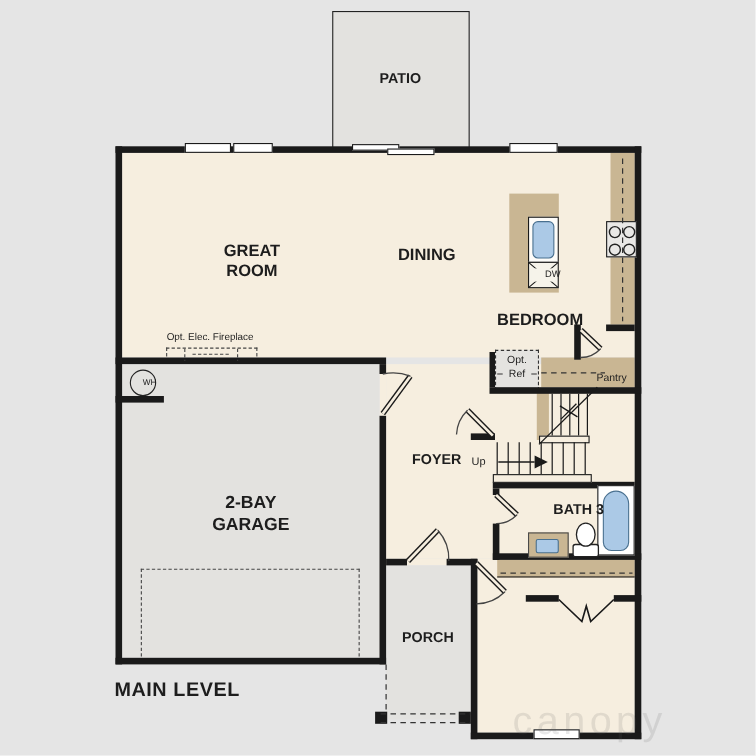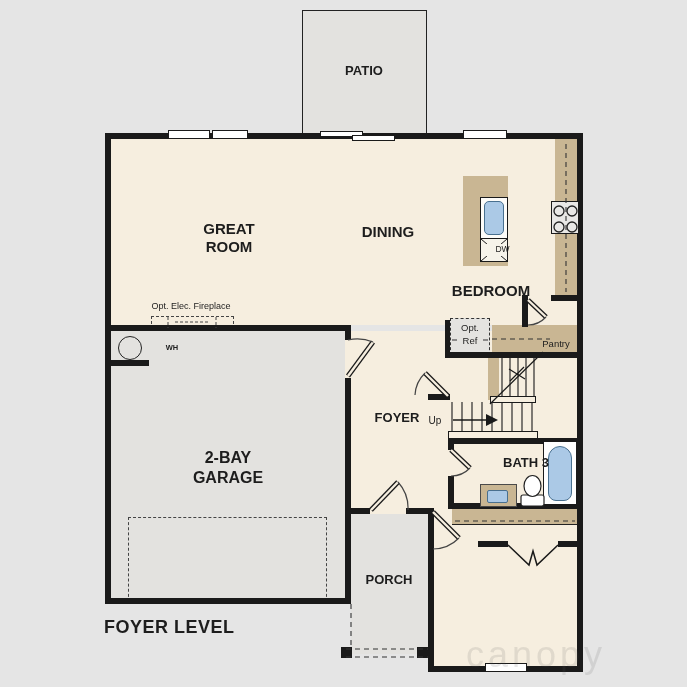--- a/index.html
+++ b/index.html
@@ -175,21 +175,21 @@
   <div class="label" style="left:324px;top:63px;width:80px;font-size:13px;">PATIO</div>
   <div class="label" style="left:184px;top:207px;width:90px;font-size:15px;margin-top:13px;">GREAT ROOM</div>
   <div class="label" style="left:338px;top:223px;width:100px;font-size:15px;">DINING</div>
   <div class="label" style="left:441px;top:282px;width:100px;font-size:15px;">BEDROOM</div>
   <div class="label" style="left:183px;top:448px;width:90px;font-size:16px;">2-BAY GARAGE</div>
   <div class="label" style="left:362px;top:410px;width:70px;font-size:13px;">FOYER</div>
   <div class="label" style="left:491px;top:455px;width:70px;font-size:13px;">BATH 3</div>
   <div class="label" style="left:354px;top:572px;width:70px;font-size:13px;">PORCH</div>
   <div class="label" style="left:526px;top:338px;width:60px;font-size:9.5px;font-weight:normal;">Pantry</div>
   <div class="label" style="left:131px;top:301px;width:120px;font-size:9px;font-weight:normal;">Opt. Elec. Fireplace</div>
-  <div class="label" style="left:118px;top:343px;width:36px;font-size:7.5px;font-weight:bold;margin-left:36px;">WH</div>
+  <div class="label" style="left:118px;top:343px;width:36px;font-size:7.5px;font-weight:normal;">WH</div>
   <div class="label" style="left:450px;top:322px;width:40px;font-size:9.5px;font-weight:normal;">Opt.</div>
   <div class="label" style="left:450px;top:335px;width:40px;font-size:9.5px;font-weight:normal;">Ref</div>
   <div class="label" style="left:480px;top:244px;width:45px;font-size:8.5px;font-weight:normal;">DW</div>
   <div class="label" style="left:424px;top:415px;width:22px;font-size:10px;font-weight:normal;">Up</div>
-  <div class="label" style="left:104px;top:617px;width:180px;font-size:18px;text-align:left;letter-spacing:0.5px;">FOYER LEVEL</div>
+  <div class="label" style="left:104px;top:617px;width:180px;font-size:18px;text-align:left;letter-spacing:0.5px;">MAIN LEVEL</div>
   <div class="watermark" style="left:466px;top:634px;">canopy</div>
 
 </div>
 
 </body></html>

